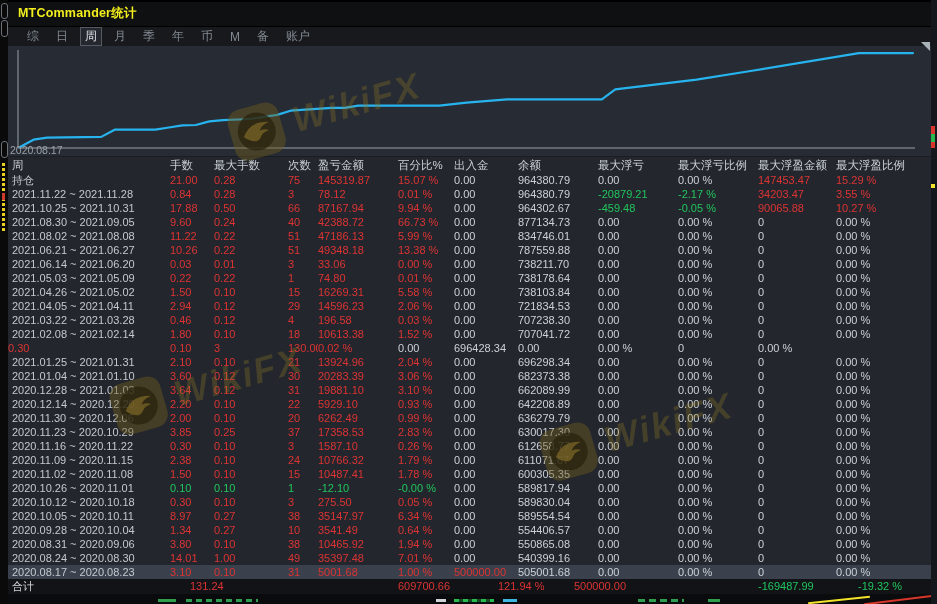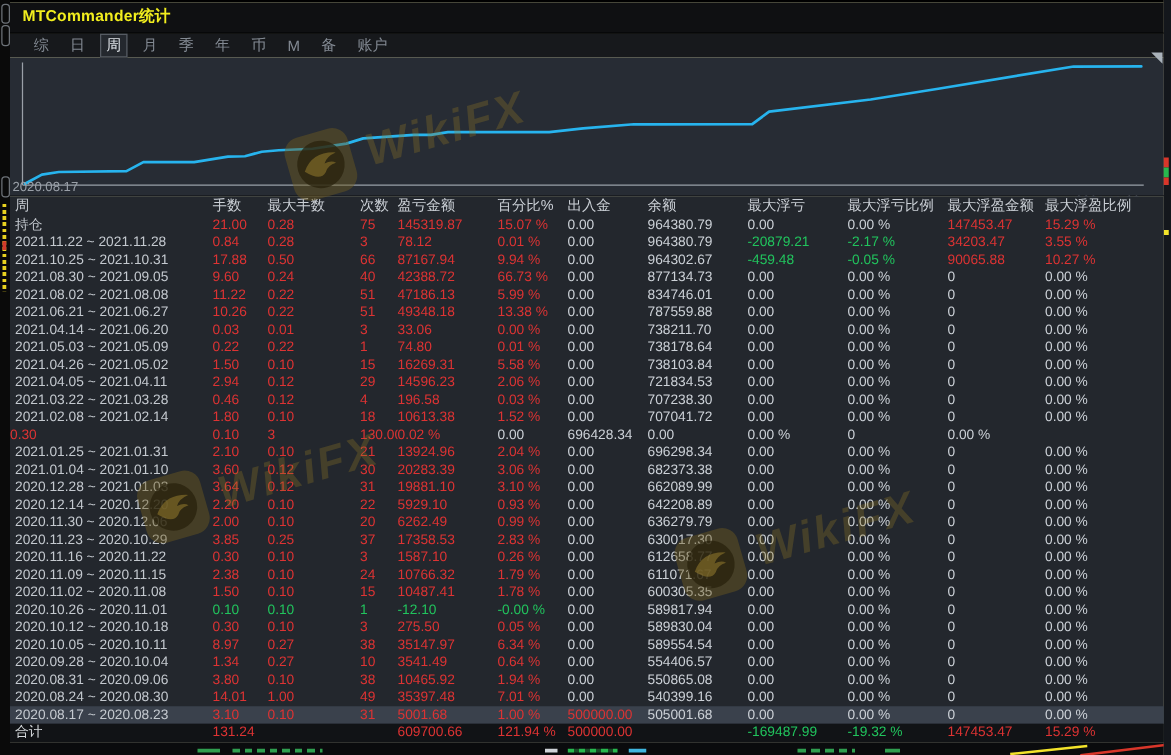--- a/index.html
+++ b/index.html
@@ -7,21 +7,21 @@
   .app{display:flex;width:937px;height:604px;}
   
   .left-strip{width:8px;height:604px;background:#0a0a0a;position:relative;flex:0 0 8px;}
   .ls-box{position:absolute;left:1px;width:5px;border:1px solid #6d7278;border-radius:3px;background:transparent;}
   .ls-ticks{position:absolute;left:2px;top:163px;width:3px;height:70px;
     background:repeating-linear-gradient(to bottom,#e8d21f 0 3px,transparent 3px 5px);}
   .ls-ticks-red{position:absolute;left:2px;top:193px;width:3px;height:7px;background:#d03a2c;}
   .right-strip{width:6px;height:604px;background:#14171c;position:relative;flex:0 0 6px;}
   .rs-frag{position:absolute;left:0;width:4px;}
   
-  .main{width:923px;height:604px;flex:0 0 923px;display:flex;flex-direction:column;background:#fef9c3;position:relative;}
+  .main{width:923px;height:604px;flex:0 0 923px;display:flex;flex-direction:column;background:#bef264;position:relative;}
   .top-edge{height:2px;background:#000;}
   
   .titlebar{height:24px;background:#0f1012;display:flex;align-items:center;justify-content:space-between;
     padding:0 8px 0 10px;border-bottom:1px solid #000;}
   .title{color:#f2ee1e;font-weight:bold;font-size:12.5px;letter-spacing:.2px;}
   .brand{color:#a6c9e6;font-size:12px;}
   
   .menubar{height:20px;background:#17191c;display:flex;align-items:center;padding-left:14px;}
   .mi{color:#838a93;font-size:12px;padding:0 4px;margin-right:7px;border:1px solid transparent;cursor:default;}
   .mi.active{color:#dde1e6;background:#24282e;border:1px solid #565b63;}
@@ -40,21 +40,21 @@
   .table{flex:1;background:#23272d;position:relative;z-index:1;}
   .trow{display:grid;grid-template-columns:162px 44px 74px 30px 80px 56px 64px 80px 80px 80px 78px 1fr;
     height:14px;line-height:14px;font-size:11px;white-space:nowrap;}
   .trow span{overflow:hidden;}
   .thead{height:16px;line-height:17px;color:#ccd1d7;font-size:11.5px;}
   .c-date{color:#c4c9cf;padding-left:4px;}
   .c-plain{color:#ccd1d7;}
   .c-red{color:#dd3333;}
   .c-green{color:#21c45d;}
   .trow.selected{background:#3a414c;}
-  .trow.total-row{background:#111316;height:15px;line-height:15px;}
+  .trow.total-row{background:#111316;height:15px;line-height:15px;gap:20px;}
   .trow.total-row .c-date{color:#d6dadd;}
   
   .sliver{height:10px;background:#0a0b0d;position:relative;}
   .sl{position:absolute;height:3px;top:5px;}
 </style>
 </head>
 <body>
 
 <div class="app">
 
@@ -190,21 +190,21 @@
           <span class="c-red">49348.18</span>
           <span class="c-red">13.38 %</span>
           <span class="c-plain">0.00</span>
           <span class="c-plain">787559.88</span>
           <span class="c-plain">0.00</span>
           <span class="c-plain">0.00 %</span>
           <span class="c-plain">0</span>
           <span class="c-plain">0.00 %</span>
         </div>
         <div class="trow">
-          <span class="c-date">2021.04.14 ~ 2021.06.20</span>
+          <span class="c-date">2021.06.14 ~ 2021.06.20</span>
           <span class="c-red">0.03</span>
           <span class="c-red">0.01</span>
           <span class="c-red">3</span>
           <span class="c-red">33.06</span>
           <span class="c-red">0.00 %</span>
           <span class="c-plain">0.00</span>
           <span class="c-plain">738211.70</span>
           <span class="c-plain">0.00</span>
           <span class="c-plain">0.00 %</span>
           <span class="c-plain">0</span>

